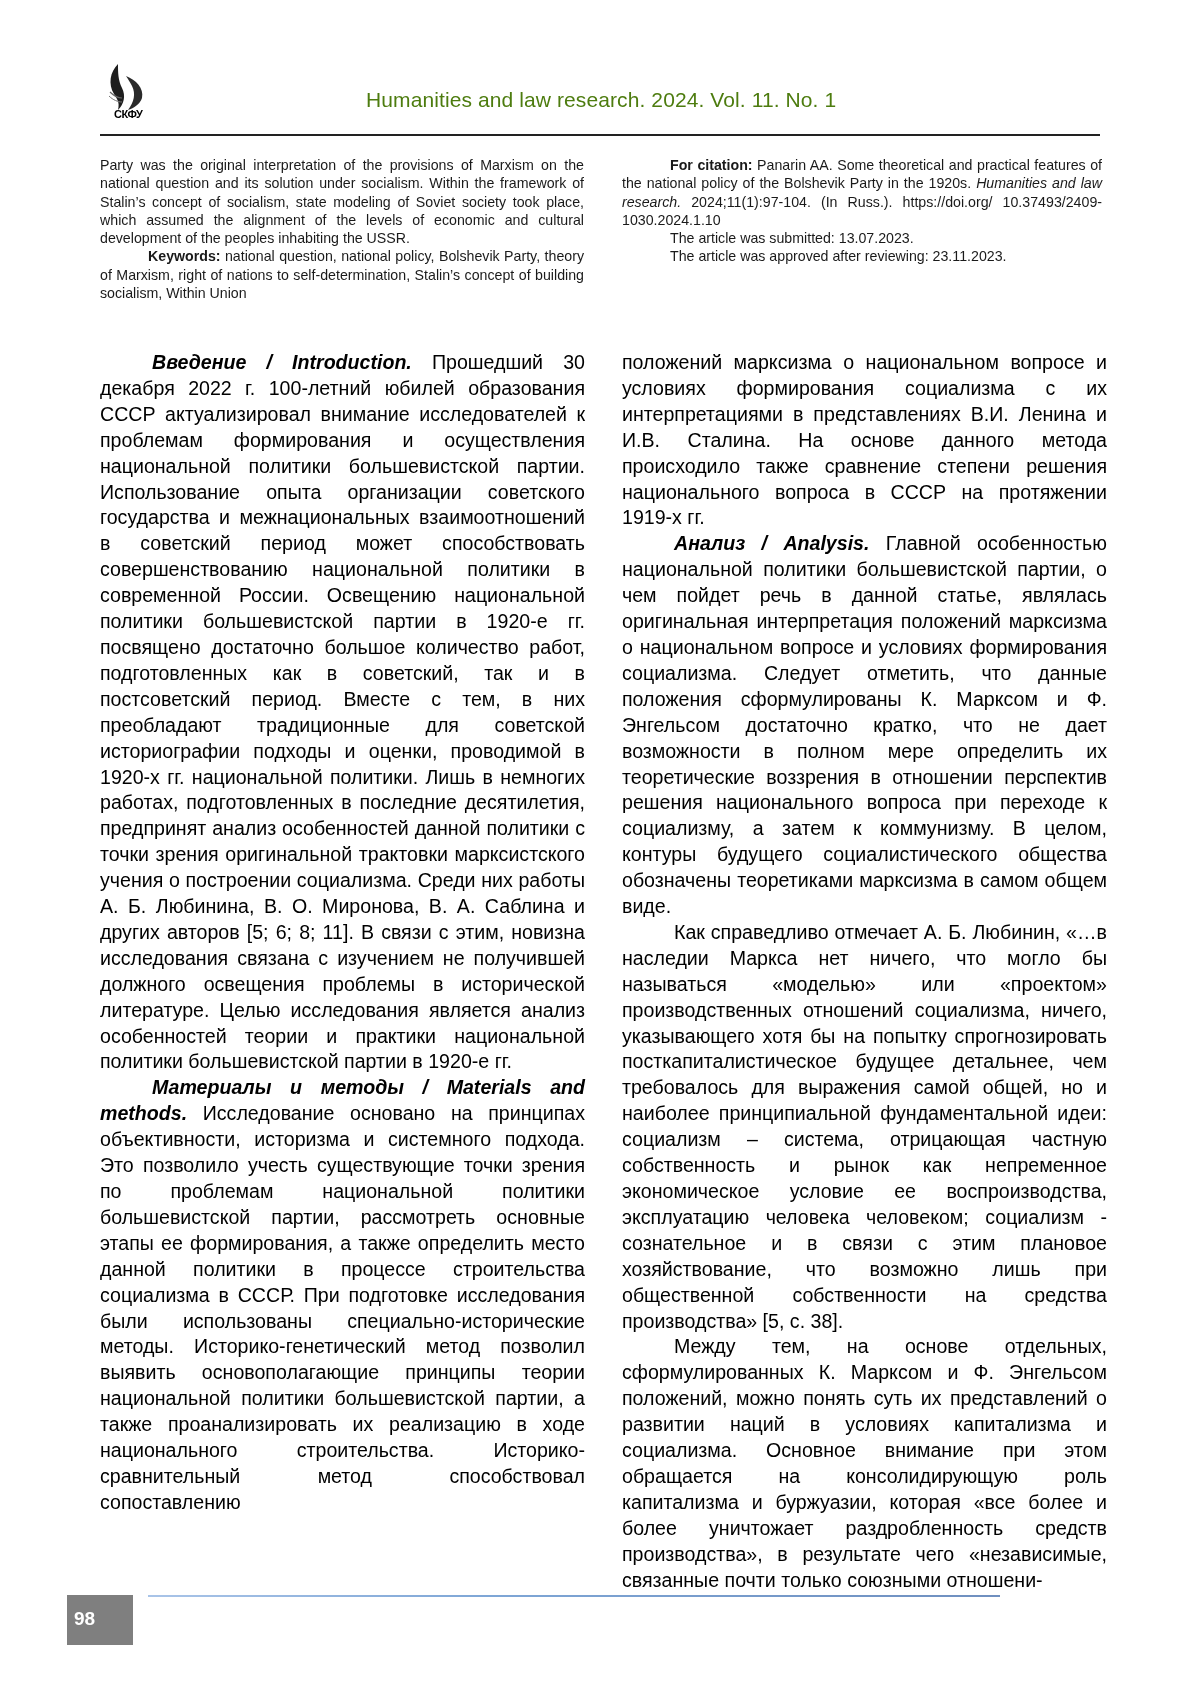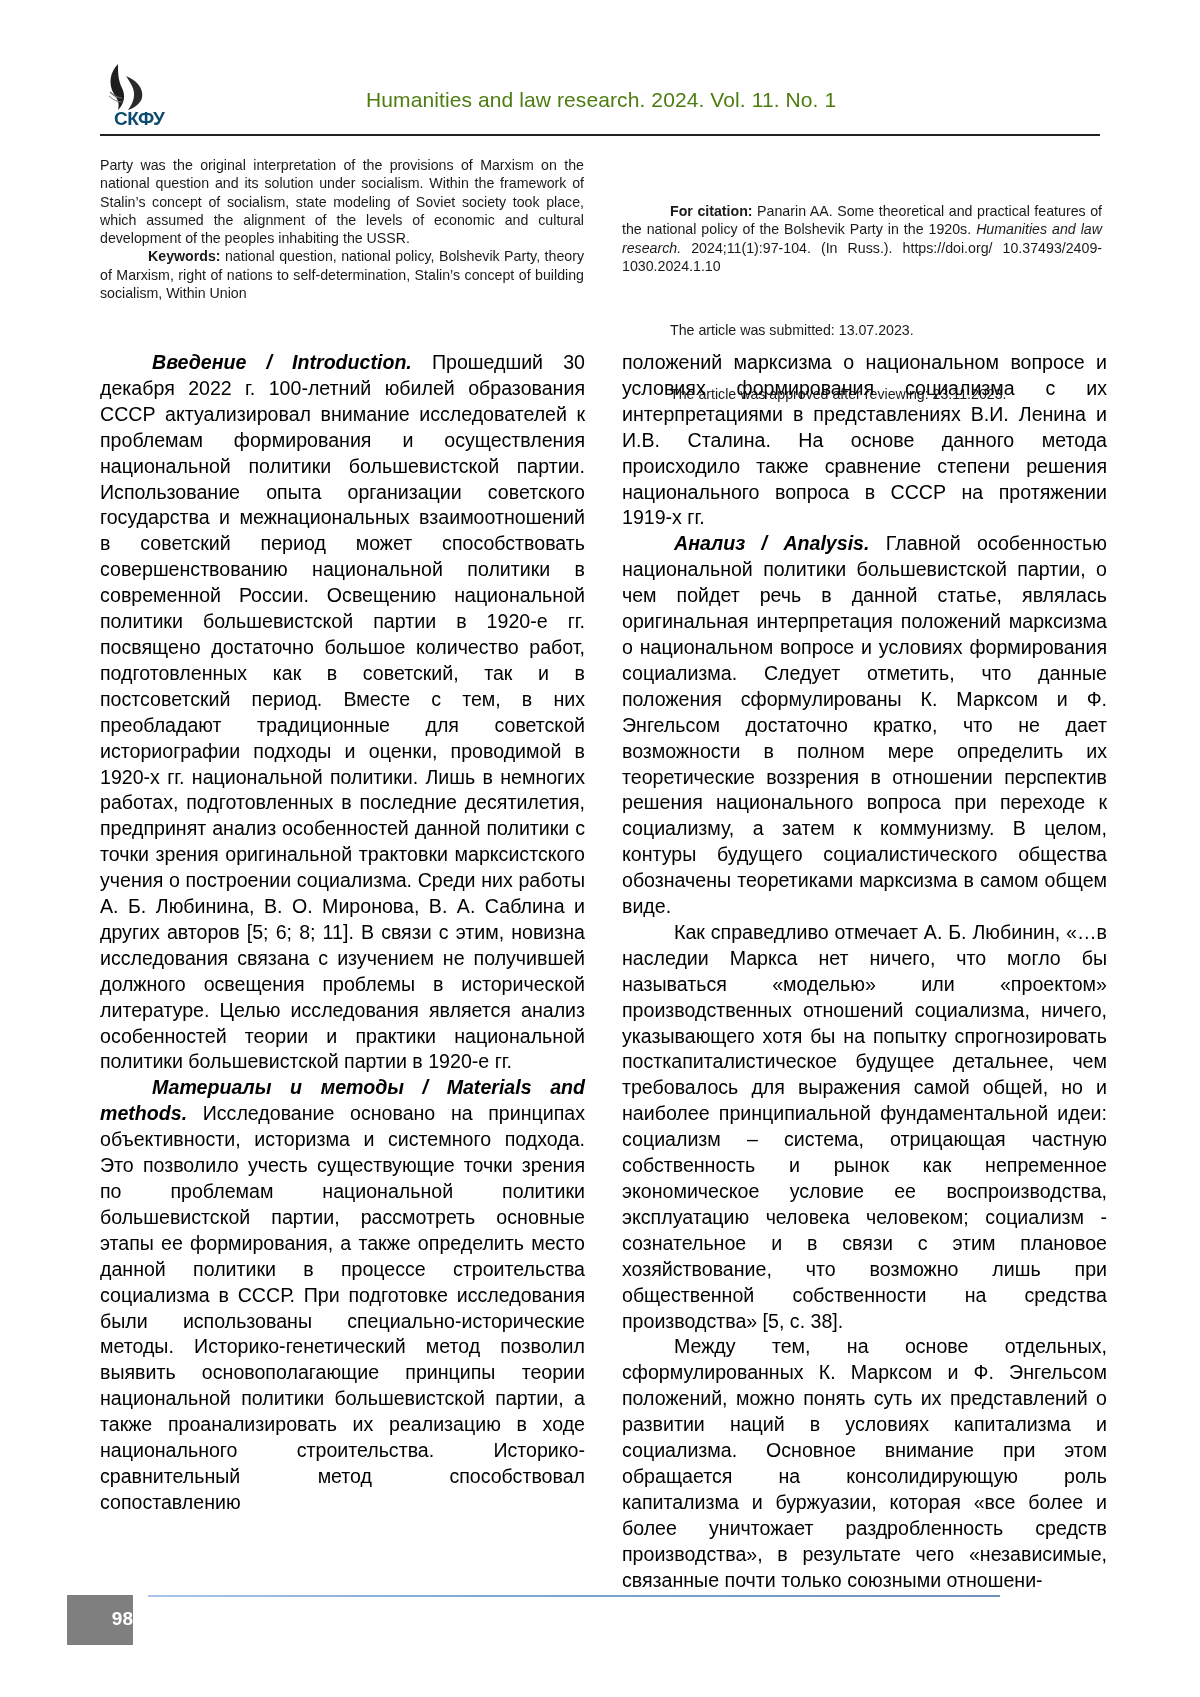--- a/index.html
+++ b/index.html
@@ -2,39 +2,39 @@
 <html><head>
   <meta charset="utf-8">
   <style>
     * { box-sizing: border-box; margin: 0; padding: 0; }
     html, body { width: 1200px; height: 1697px; background: #ffffff; }
     body { position: relative; font-family: "Liberation Sans", sans-serif; color: #1a1a1a; overflow: hidden; }
 
     .header { position: absolute; left: 100px; top: 62px; width: 1000px; height: 72px; }
     .logo { position: absolute; left: 0; top: 0; width: 80px; height: 70px; }
     .logo svg { position: absolute; left: 6px; top: 0; }
-    .logo-text { position: absolute; left: 14px; top: 46px; font-size: 19px; font-weight: bold; color: #0c4a6e; letter-spacing: -0.5px; }
+    .logo-text { position: absolute; left: 14px; top: 46px; font-size: 11px; font-weight: bold; color: #000000; letter-spacing: -0.5px; }
     .journal-title { position: absolute; left: 266px; top: 26px; font-size: 21px; color: #4d7c0f; letter-spacing: 0.1px; }
     .header-rule { position: absolute; left: 0; top: 72px; width: 1000px; height: 2px; background: #222; }
 
     .abstract-left { position: absolute; left: 100px; top: 156px; width: 484px; font-size: 14.2px; line-height: 18.3px; text-align: justify; hyphens: manual; }
     .abstract-right { position: absolute; left: 622px; top: 156px; width: 480px; font-size: 14.2px; line-height: 18.3px; text-align: justify; }
     .indent { text-indent: 48px; }
-    .ar-line { text-indent: 48px; margin-top: 46px; }
+    .ar-line { text-indent: 48px; }
     b { font-weight: bold; }
     i { font-style: italic; }
 
     .col { position: absolute; top: 350px; width: 485px; font-size: 19.6px; line-height: 25.9px; text-align: justify; text-align-last: auto; color: #000000; }
     .col-left { left: 100px; }
     .col-right { left: 622px; }
     .col p { margin: 0; }
     .col p.ind { text-indent: 52px; }
     .heading-inline { font-weight: bold; font-style: italic; }
 
-    .footer-page { position: absolute; left: 67px; top: 1595px; width: 66px; height: 50px; background: #7f7f7f; color: #ffffff; font-size: 19px; font-weight: bold; text-align: right; line-height: 48px; padding-left: 7px; }
+    .footer-page { position: absolute; left: 67px; top: 1595px; width: 66px; height: 50px; background: #7f7f7f; color: #ffffff; font-size: 19px; font-weight: bold; text-align: left; line-height: 48px; padding-left: 7px; }
     .footer-rule { position: absolute; left: 148px; top: 1595px; width: 852px; height: 2px; background: linear-gradient(90deg, #a9c4e8 0%, #7ea6d6 40%, #6f8fbf 100%); }
   </style>
 </head>
 <body>
 
 <div class="header">
   <div class="logo">
     <svg width="44" height="50" viewBox="0 0 44 50">
       <path d="M12 2 C4 10, 2 22, 8 32 C11 37, 14 40, 12 48 C18 42, 20 34, 16 26 C12 18, 12 10, 12 2 Z" fill="#1e1e1e"></path>
       <path d="M20 14 C30 18, 38 26, 36 36 C34 42, 28 46, 22 48 C28 40, 30 32, 26 24 C24 20, 22 17, 20 14 Z" fill="#2a2a2a"></path>

